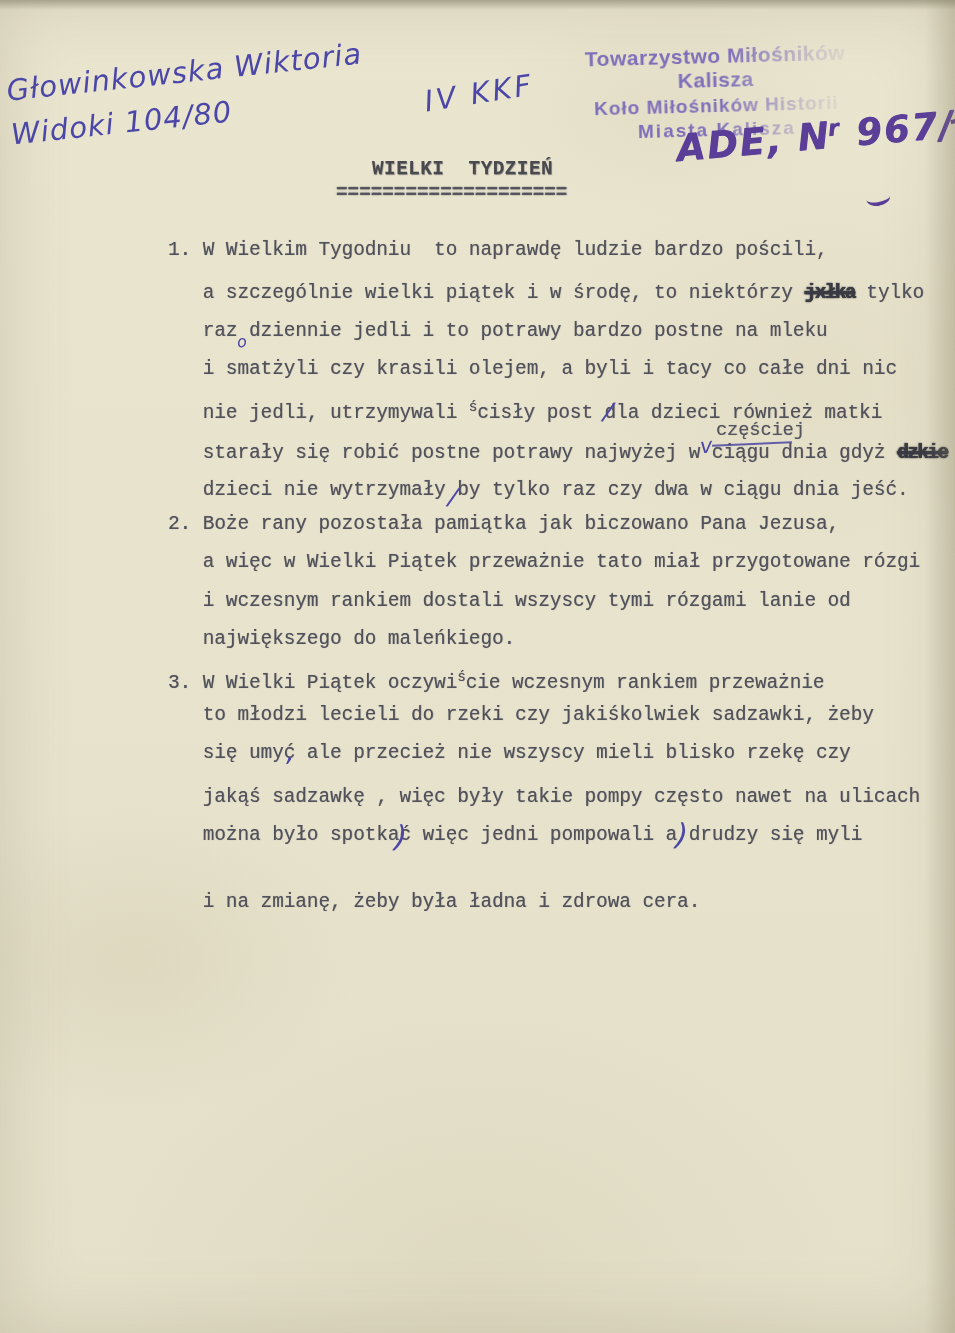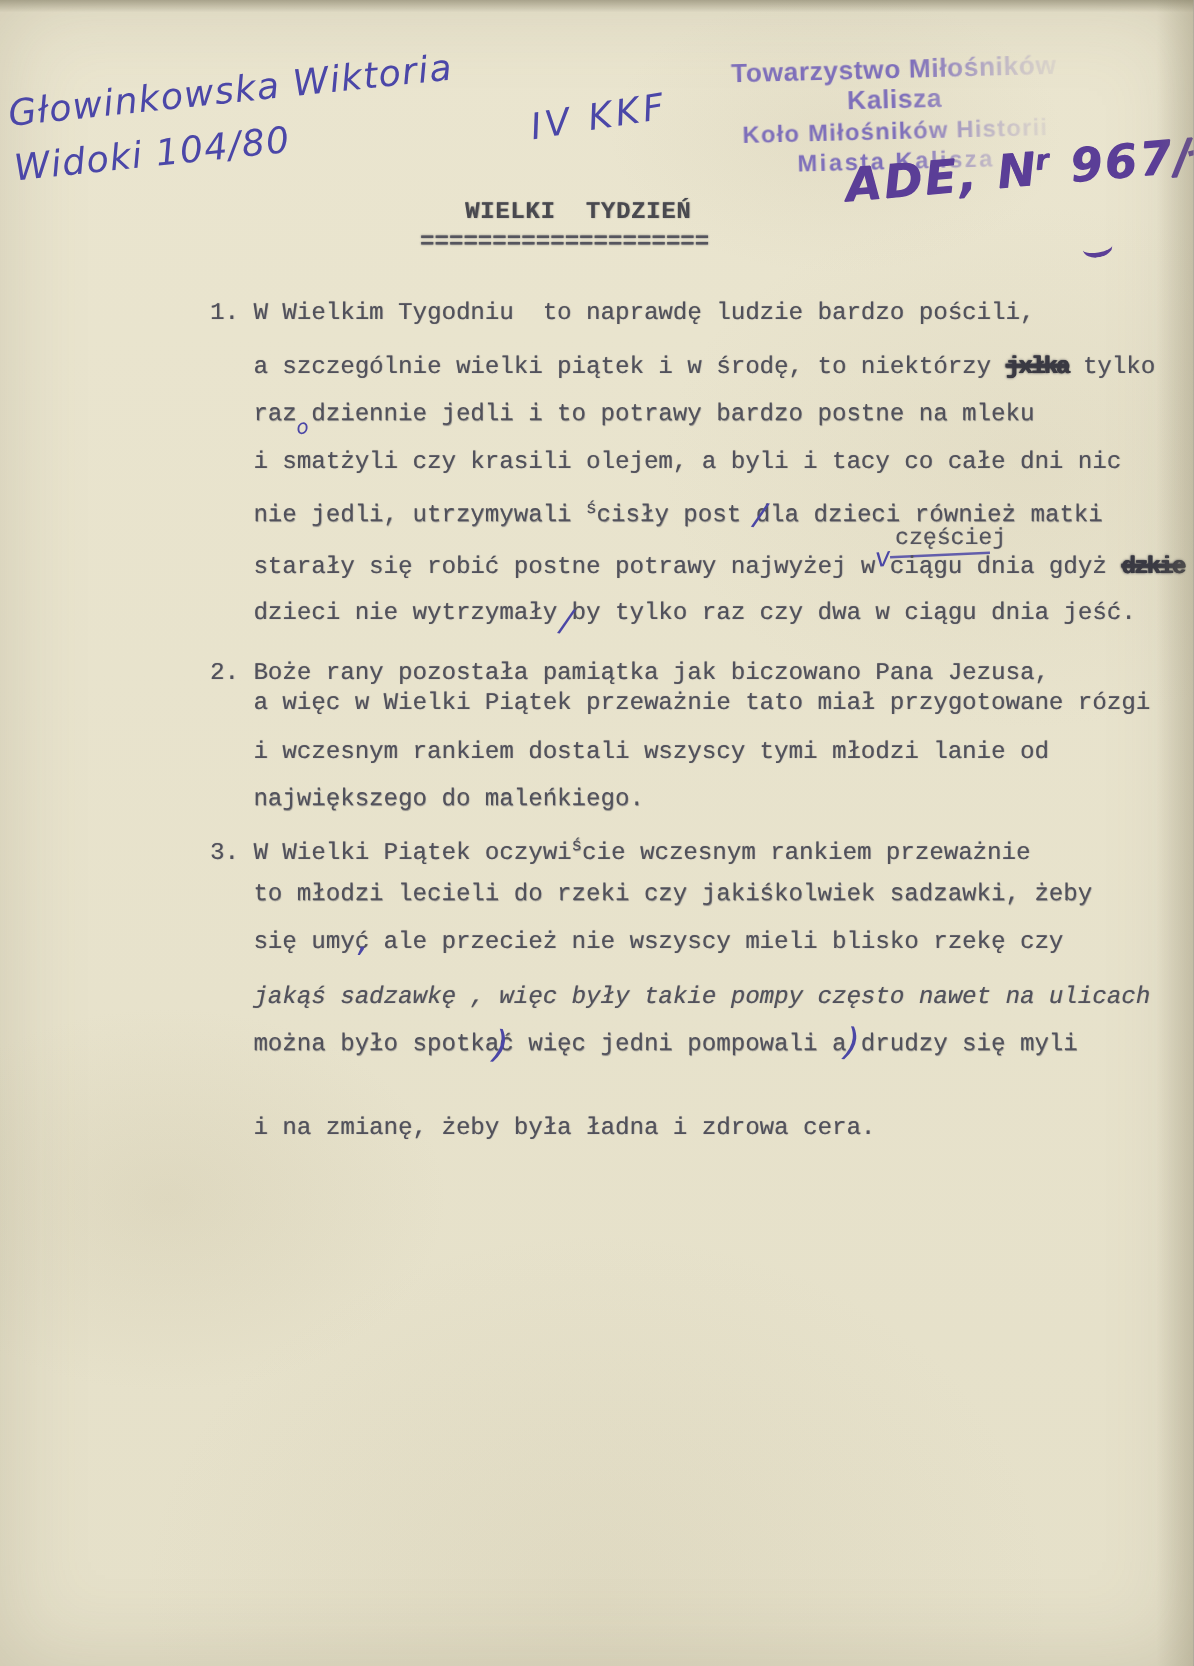--- a/index.html
+++ b/index.html
@@ -98,28 +98,28 @@
   <div class="insert-underline"></div>
 
   <div>
       <div class="tline" style="top: 238px;"><span>1. W Wielkim Tygodniu  to naprawdę ludzie bardzo pościli,</span></div>
       <div class="tline" style="top: 281px;"><span>   a szczególnie wielki piątek i w środę, to niektórzy </span><span class="struck">jxłka</span><span> tylko</span></div>
       <div class="tline" style="top: 319px;"><span>   raz dziennie jedli i to potrawy bardzo postne na mleku</span></div>
       <div class="tline" style="top: 357px;"><span>   i smatżyli czy krasili olejem, a byli i tacy co całe dni nic</span></div>
       <div class="tline" style="top: 395px;"><span>   nie jedli, utrzymywali </span><span class="sup">ś</span><span>cisły post dla dzieci również matki</span></div>
       <div class="tline" style="top: 441px;"><span>   starały się robić postne potrawy najwyżej w ciągu dnia gdyż </span><span class="struck">dzkie</span></div>
       <div class="tline" style="top: 478px;"><span>   dzieci nie wytrzymały by tylko raz czy dwa w ciągu dnia jeść.</span></div>
-      <div class="tline" style="top: 512px; margin-top: 14px;"><span>2. Boże rany pozostała pamiątka jak biczowano Pana Jezusa,</span></div>
+      <div class="tline" style="top: 512px;"><span>2. Boże rany pozostała pamiątka jak biczowano Pana Jezusa,</span></div>
       <div class="tline" style="top: 550px;"><span>   a więc w Wielki Piątek przeważnie tato miał przygotowane rózgi</span></div>
-      <div class="tline" style="top: 589px;"><span>   i wczesnym rankiem dostali wszyscy tymi młodzi lanie od</span></div>
+      <div class="tline" style="top: 589px;"><span>   i wczesnym rankiem dostali wszyscy tymi rózgami lanie od</span></div>
       <div class="tline" style="top: 627px; text-align: right;"><span>   największego do maleńkiego.</span></div>
       <div class="tline" style="top: 665px;"><span>3. W Wielki Piątek oczywi</span><span class="sup">ś</span><span>cie wczesnym rankiem przeważnie</span></div>
       <div class="tline" style="top: 703px;"><span>   to młodzi lecieli do rzeki czy jakiśkolwiek sadzawki, żeby</span></div>
       <div class="tline" style="top: 741px;"><span>   się umyć ale przecież nie wszyscy mieli blisko rzekę czy</span></div>
-      <div class="tline" style="top: 785px; font-style: italic;"><span>   jakąś sadzawkę , więc były takie pompy często nawet na ulicach</span></div>
+      <div class="tline" style="top: 785px;"><span>   jakąś sadzawkę , więc były takie pompy często nawet na ulicach</span></div>
       <div class="tline" style="top: 823px; text-align: center;"><span>   można było spotkać więc jedni pompowali a drudzy się myli</span></div>
       <div class="tline" style="top: 861px; margin-top: 29px;"><span>   i na zmianę, żeby była ładna i zdrowa cera.</span></div>
     </div>
 
   <div>
       <span class="ink" style="left: 237px; top: 334px; font-size: 16px; transform: rotate(-8deg);">o</span>
       <span class="ink" style="left: 604px; top: 399px; font-size: 25px; transform: rotate(8deg);">/</span>
       <span class="ink" style="left: 700px; top: 436px; font-size: 21px; transform: rotate(-6deg);">v</span>
       <span class="ink" style="left: 449px; top: 484px; font-size: 25px; transform: rotate(8deg);">/</span>
       <span class="ink" style="left: 286px; top: 738px; font-size: 28px; transform: rotate(0deg);">,</span>

